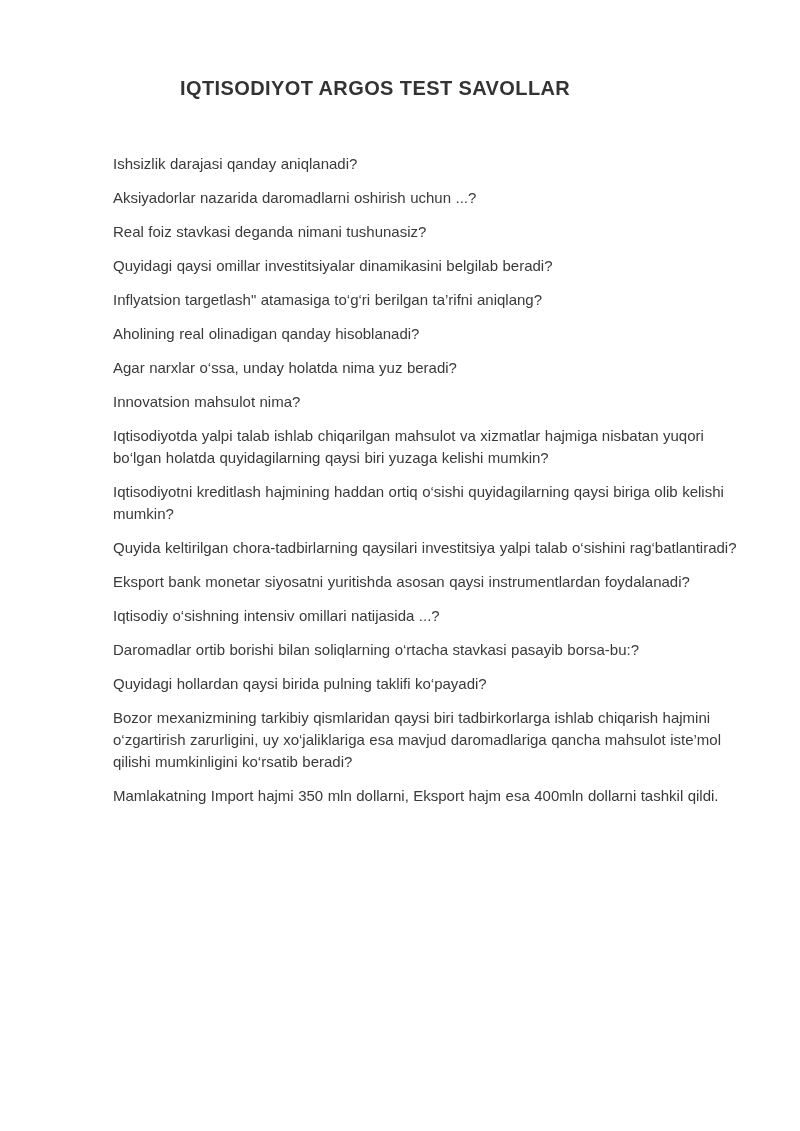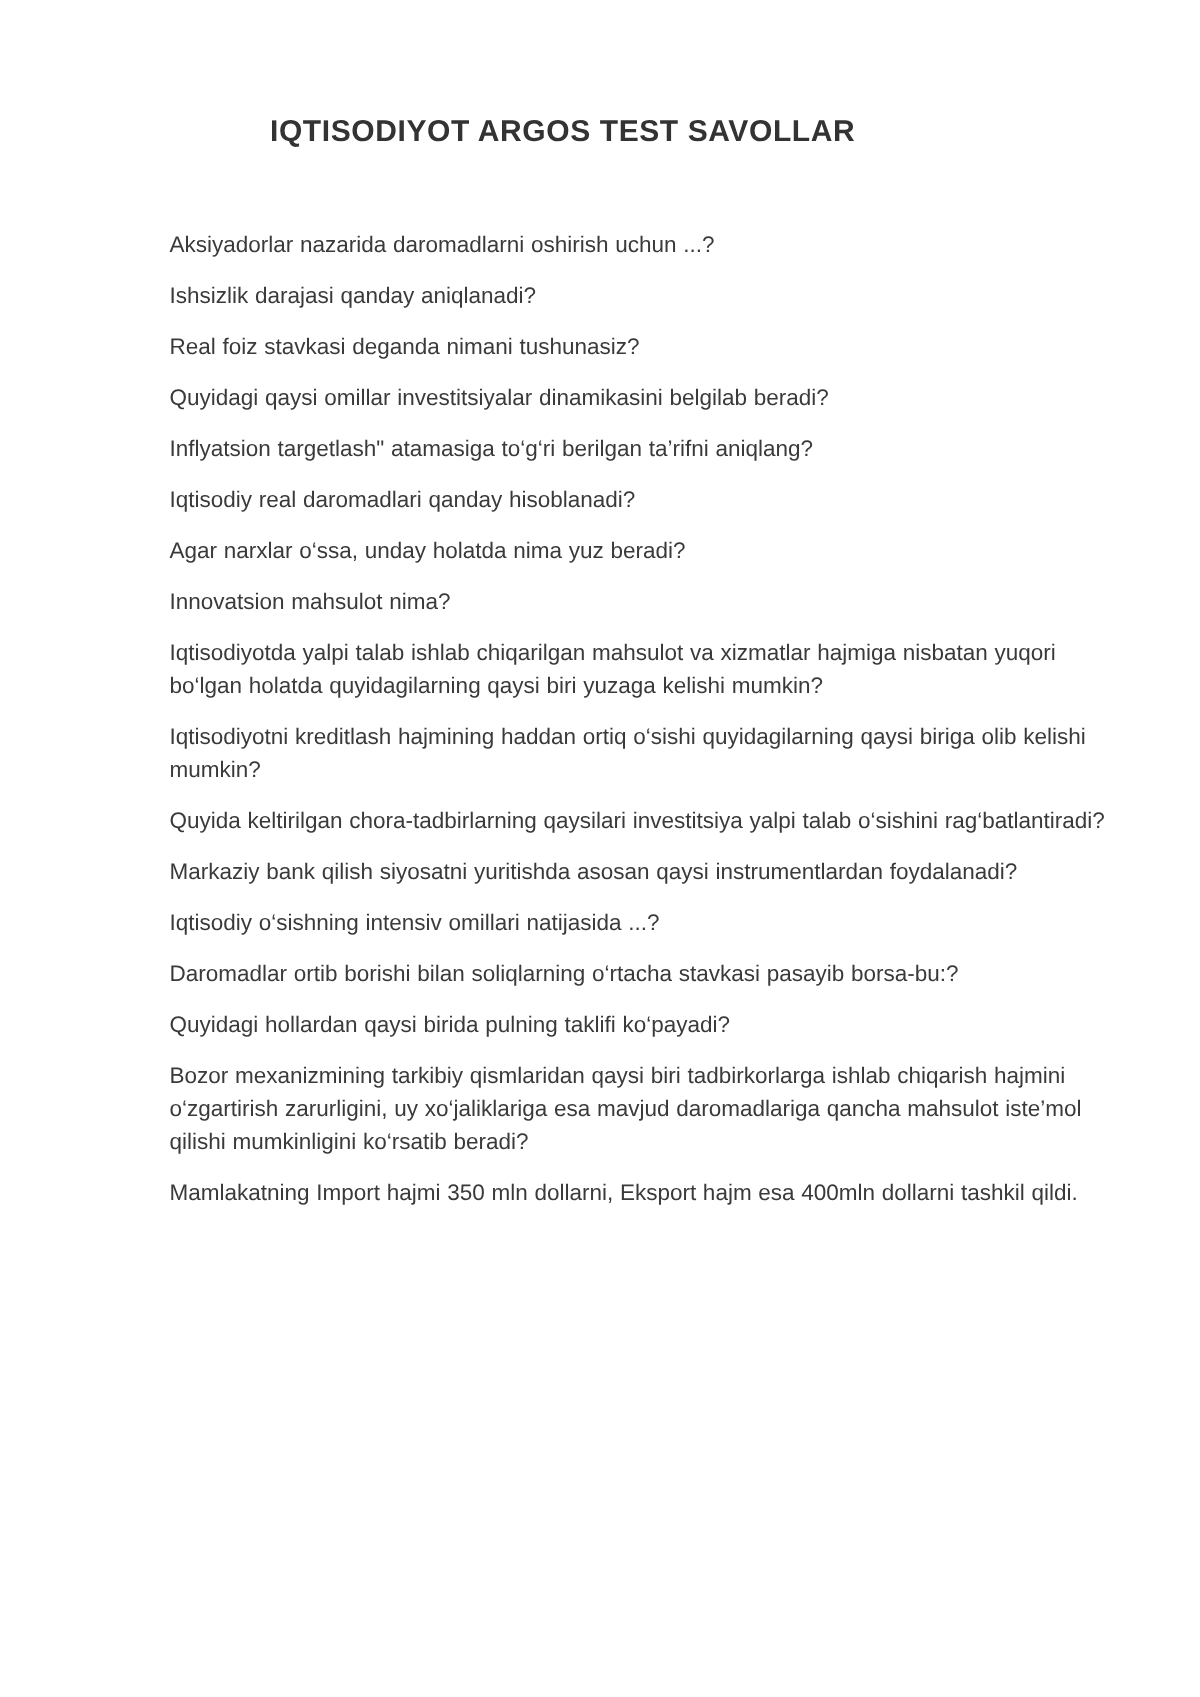--- a/index.html
+++ b/index.html
@@ -36,31 +36,31 @@
     color: #3a3a3a;
     word-spacing: 0.3px;
   }
 </style>
 </head>
 <body>
 
 <div class="page">
   <h1 class="title">IQTISODIYOT ARGOS TEST SAVOLLAR</h1>
   <div class="questions" id="questions">
+      <p class="q">Ishsizlik darajasi qanday aniqlanadi?</p>
       <p class="q">Aksiyadorlar nazarida daromadlarni oshirish uchun ...?</p>
-      <p class="q">Ishsizlik darajasi qanday aniqlanadi?</p>
       <p class="q">Real foiz stavkasi deganda nimani tushunasiz?</p>
       <p class="q">Quyidagi qaysi omillar investitsiyalar dinamikasini belgilab beradi?</p>
       <p class="q">Inflyatsion targetlash" atamasiga to‘g‘ri berilgan ta’rifni aniqlang?</p>
-      <p class="q">Iqtisodiy real daromadlari qanday hisoblanadi?</p>
+      <p class="q">Aholining real olinadigan qanday hisoblanadi?</p>
       <p class="q">Agar narxlar o‘ssa, unday holatda nima yuz beradi?</p>
       <p class="q">Innovatsion mahsulot nima?</p>
       <p class="q">Iqtisodiyotda yalpi talab ishlab chiqarilgan mahsulot va xizmatlar hajmiga nisbatan yuqori bo‘lgan holatda quyidagilarning qaysi biri yuzaga kelishi mumkin?</p>
       <p class="q">Iqtisodiyotni kreditlash hajmining haddan ortiq o‘sishi quyidagilarning qaysi biriga olib kelishi mumkin?</p>
       <p class="q">Quyida keltirilgan chora-tadbirlarning qaysilari investitsiya yalpi talab o‘sishini rag‘batlantiradi?</p>
-      <p class="q">Markaziy bank qilish siyosatni yuritishda asosan qaysi instrumentlardan foydalanadi?</p>
+      <p class="q">Eksport bank monetar siyosatni yuritishda asosan qaysi instrumentlardan foydalanadi?</p>
       <p class="q">Iqtisodiy o‘sishning intensiv omillari natijasida ...?</p>
       <p class="q">Daromadlar ortib borishi bilan soliqlarning o‘rtacha stavkasi pasayib borsa-bu:?</p>
       <p class="q">Quyidagi hollardan qaysi birida pulning taklifi ko‘payadi?</p>
       <p class="q">Bozor mexanizmining tarkibiy qismlaridan qaysi biri tadbirkorlarga ishlab chiqarish hajmini o‘zgartirish zarurligini, uy xo‘jaliklariga esa mavjud daromadlariga qancha mahsulot iste’mol qilishi mumkinligini ko‘rsatib beradi?</p>
       <p class="q">Mamlakatning Import hajmi 350 mln dollarni, Eksport hajm esa 400mln dollarni tashkil qildi.</p>
     </div>
 </div>
 
 </body></html>

